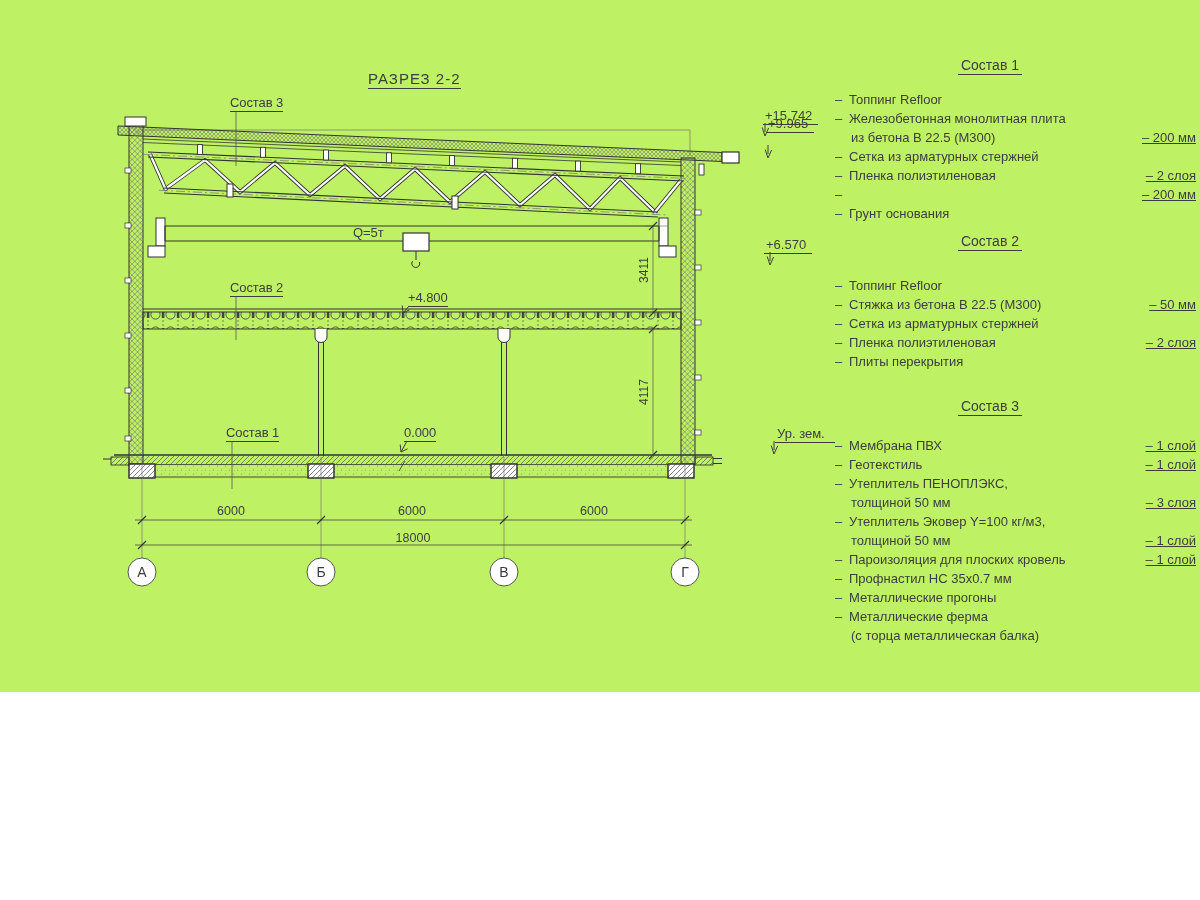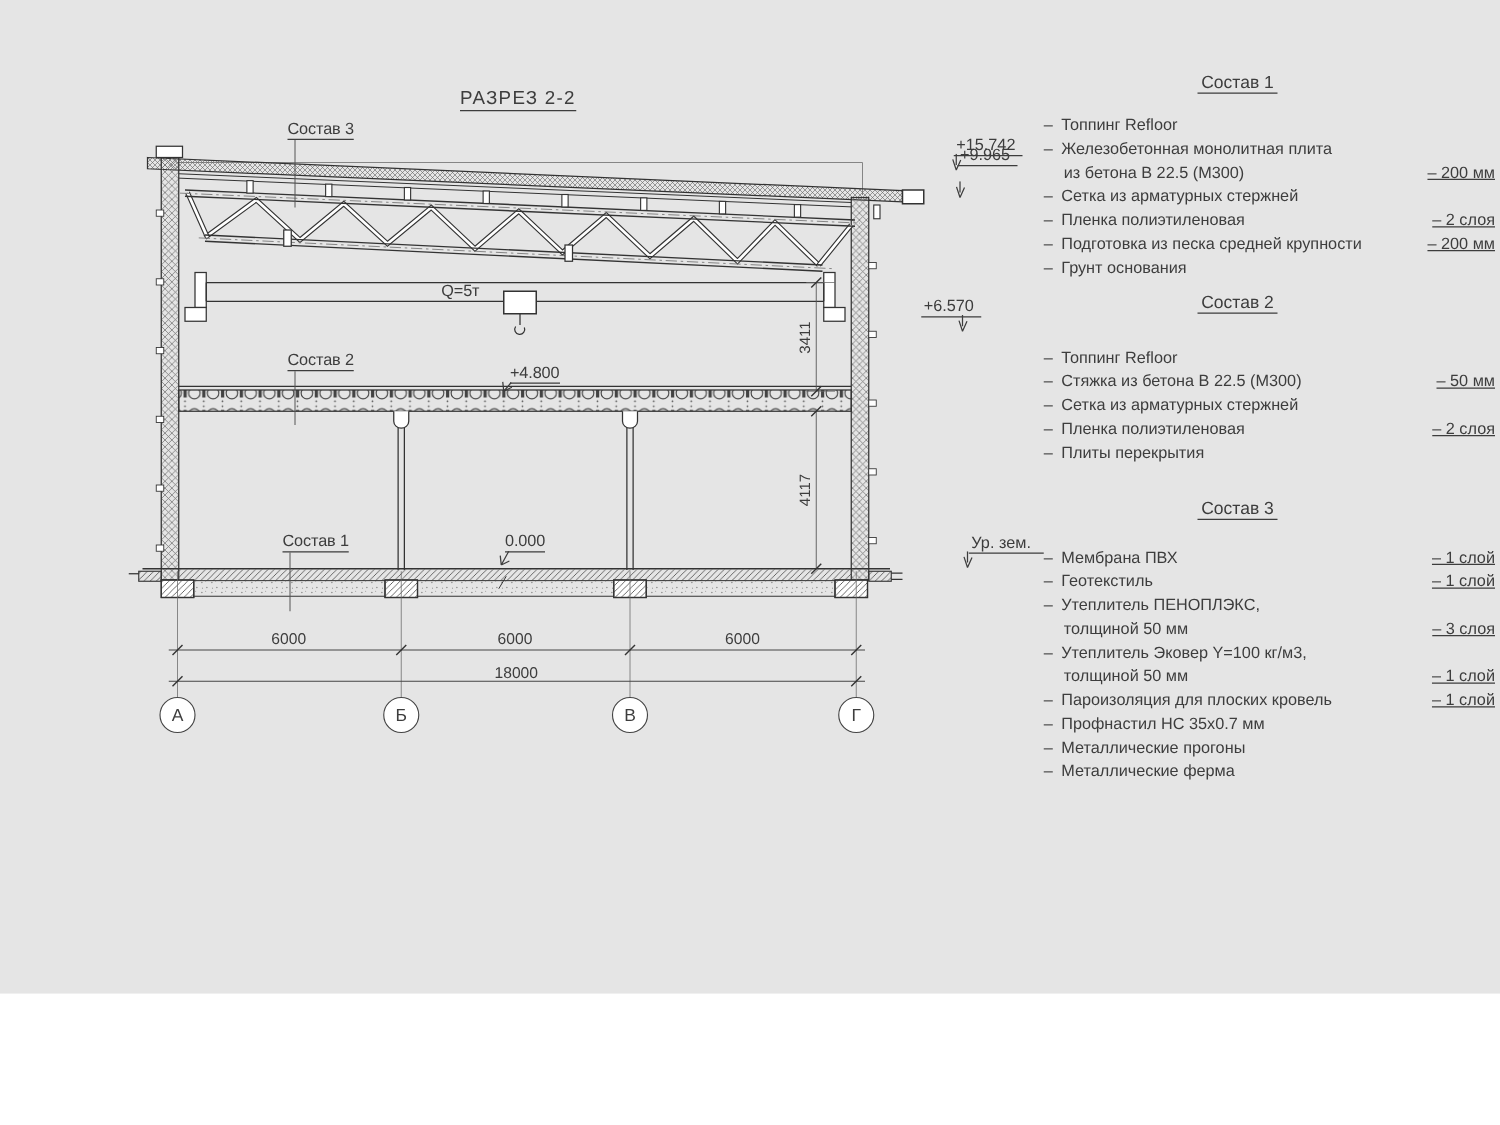--- a/index.html
+++ b/index.html
@@ -1,16 +1,16 @@
 <!DOCTYPE html>
 <html><head>
 <meta charset="utf-8">
 <style>
   html,body{margin:0;padding:0;background:#fff;}
-  #page{position:relative;width:1200px;height:795px;background:#e5e5e5;overflow:hidden;
+  #page{position:relative;width:1200px;height:692px;background:#bef264;overflow:hidden;
         font-family:"Liberation Sans",sans-serif;color:#3d3d3d;}
   .abs{position:absolute;}
   .dwg-text{position:absolute;font-size:13px;color:#3d3d3d;white-space:nowrap;letter-spacing:-0.1px;}
   .underln{border-bottom:1px solid #3d3d3d;padding-bottom:1px;}
   .title{font-size:15px;letter-spacing:1px;}
   .vdim{position:absolute;width:44px;height:16px;font-size:12px;text-align:center;
         transform:rotate(-90deg);color:#3d3d3d;}
   .dimnum{position:absolute;font-size:12.5px;color:#3d3d3d;text-align:center;}
   .axis-letter{position:absolute;width:28px;font-size:14px;text-align:center;color:#3d3d3d;}
   
@@ -261,21 +261,20 @@
         <span class="dash-cell">–</span>
         <span class="txt-cell">Сетка из арматурных стержней</span>
       </div>
       <div class="row">
         <span class="dash-cell">–</span>
         <span class="txt-cell">Пленка полиэтиленовая</span>
         <span class="val-cell">– 2 слоя</span>
       </div>
       <div class="row">
         <span class="dash-cell">–</span>
-        <span class="txt-cell">Подготовка из песка средней крупности</span>
         <span class="val-cell">– 200 мм</span>
       </div>
       <div class="row">
         <span class="dash-cell">–</span>
         <span class="txt-cell">Грунт основания</span>
       </div>
     </div>
 
   <div class="sec-header" style="top:233px">
     <span>Состав 2</span>
@@ -347,37 +346,41 @@
         <span class="txt-cell">Профнастил НС 35х0.7 мм</span>
       </div>
       <div class="row">
         <span class="dash-cell">–</span>
         <span class="txt-cell">Металлические прогоны</span>
       </div>
       <div class="row">
         <span class="dash-cell">–</span>
         <span class="txt-cell">Металлические ферма</span>
       </div>
+      <div class="row indent">
+        <span class="dash-cell"></span>
+        <span class="txt-cell">(с торца металлическая балка)</span>
+      </div>
     </div>
 
   <div class="elev-mark" style="left:763px;top:108px">
     <span class="lbl">+15.742</span>
   </div>
   <svg class="elev-arrow" style="left:761px;top:123px" width="12" height="15">
     <path d="M4,0 V9 M4,13 L1.2,4.5 M4,13 L7.6,5" stroke="#3d3d3d" stroke-width="1" fill="none"></path>
   </svg>
 
   <div class="elev-mark" style="left:766px;top:116px">
     <span class="lbl">+9.965</span>
   </div>
   <svg class="elev-arrow" style="left:764px;top:145px" width="12" height="15">
     <path d="M4,0 V9 M4,13 L1.2,4.5 M4,13 L7.6,5" stroke="#3d3d3d" stroke-width="1" fill="none"></path>
   </svg>
 
-  <div class="elev-mark" style="left:737px;top:237px">
+  <div class="elev-mark" style="left:764px;top:237px">
     <span class="lbl">+6.570</span>
   </div>
   <svg class="elev-arrow" style="left:766px;top:252px" width="12" height="15">
     <path d="M4,0 V9 M4,13 L1.2,4.5 M4,13 L7.6,5" stroke="#3d3d3d" stroke-width="1" fill="none"></path>
   </svg>
 
   <div class="elev-mark" style="left:775px;top:426px">
     <span class="lbl" style="padding-right:10px">Ур. зем.</span>
   </div>
   <svg class="elev-arrow" style="left:770px;top:441px" width="12" height="15">

